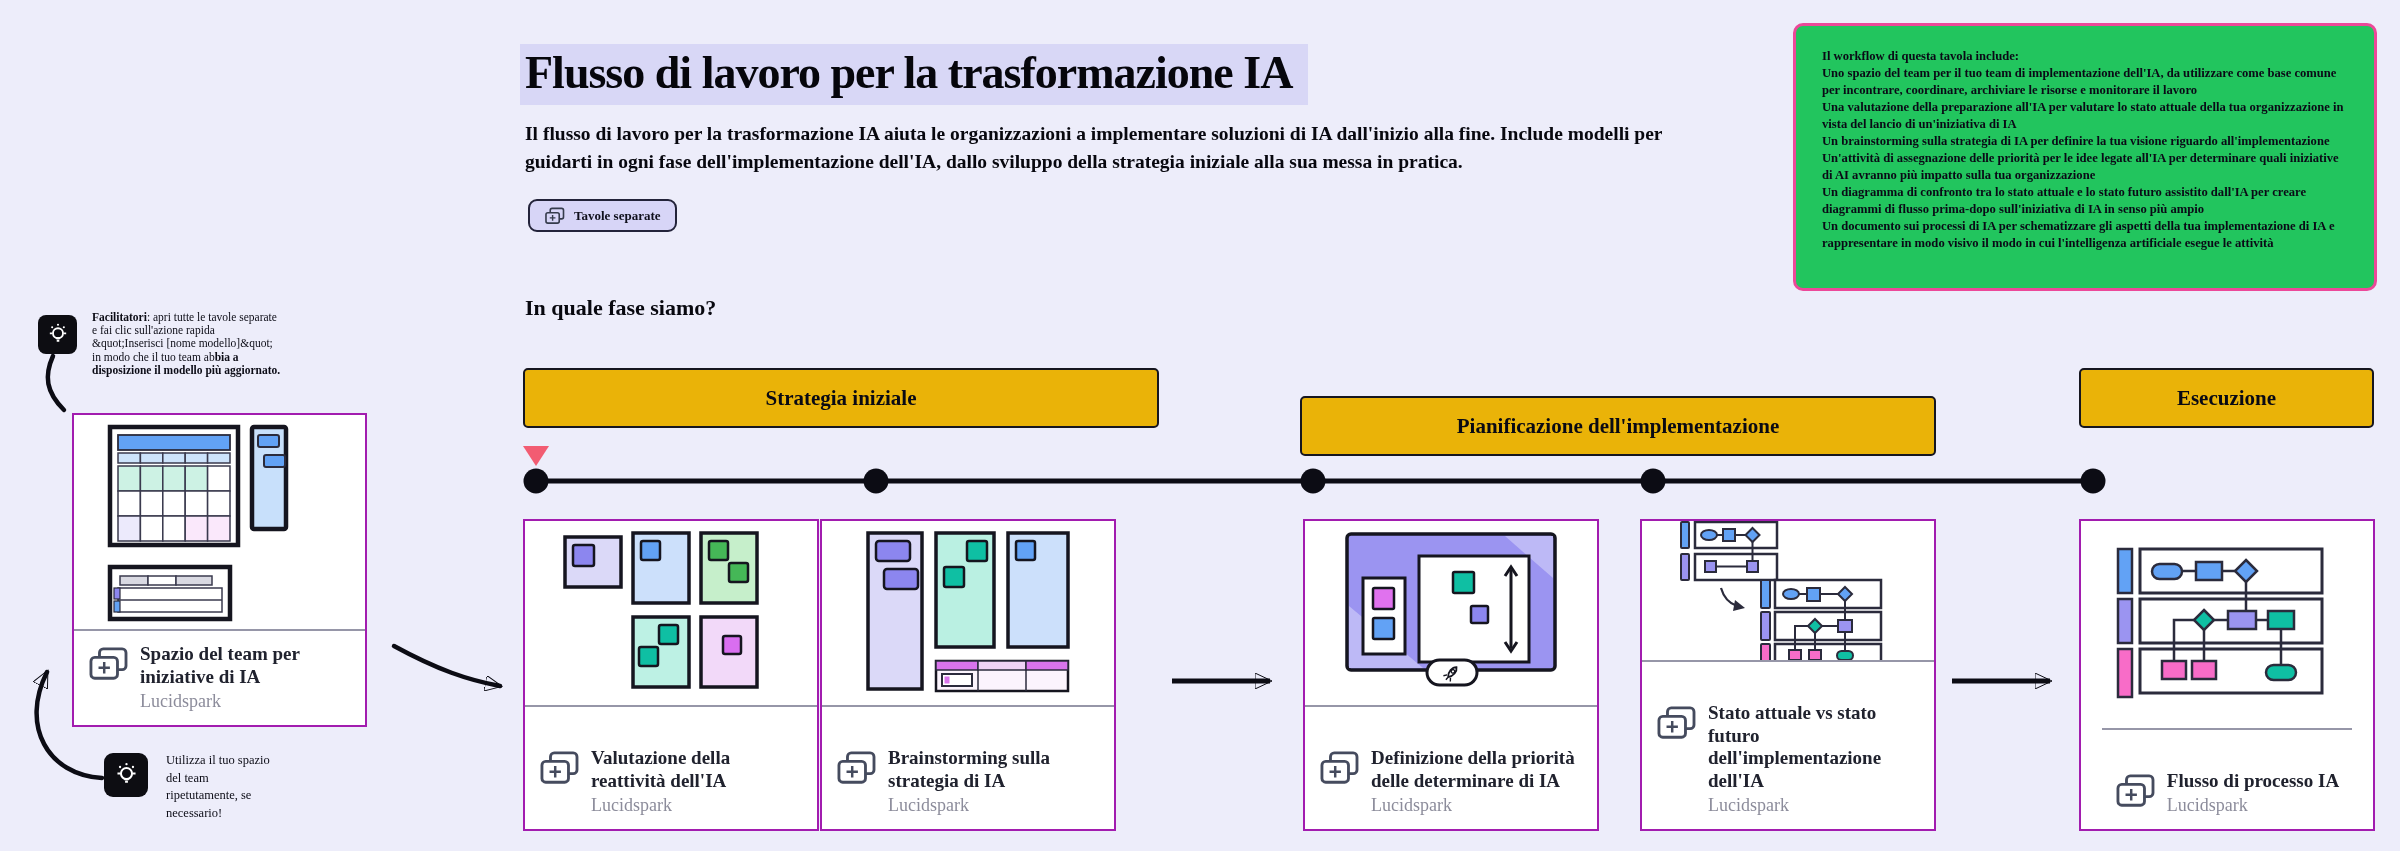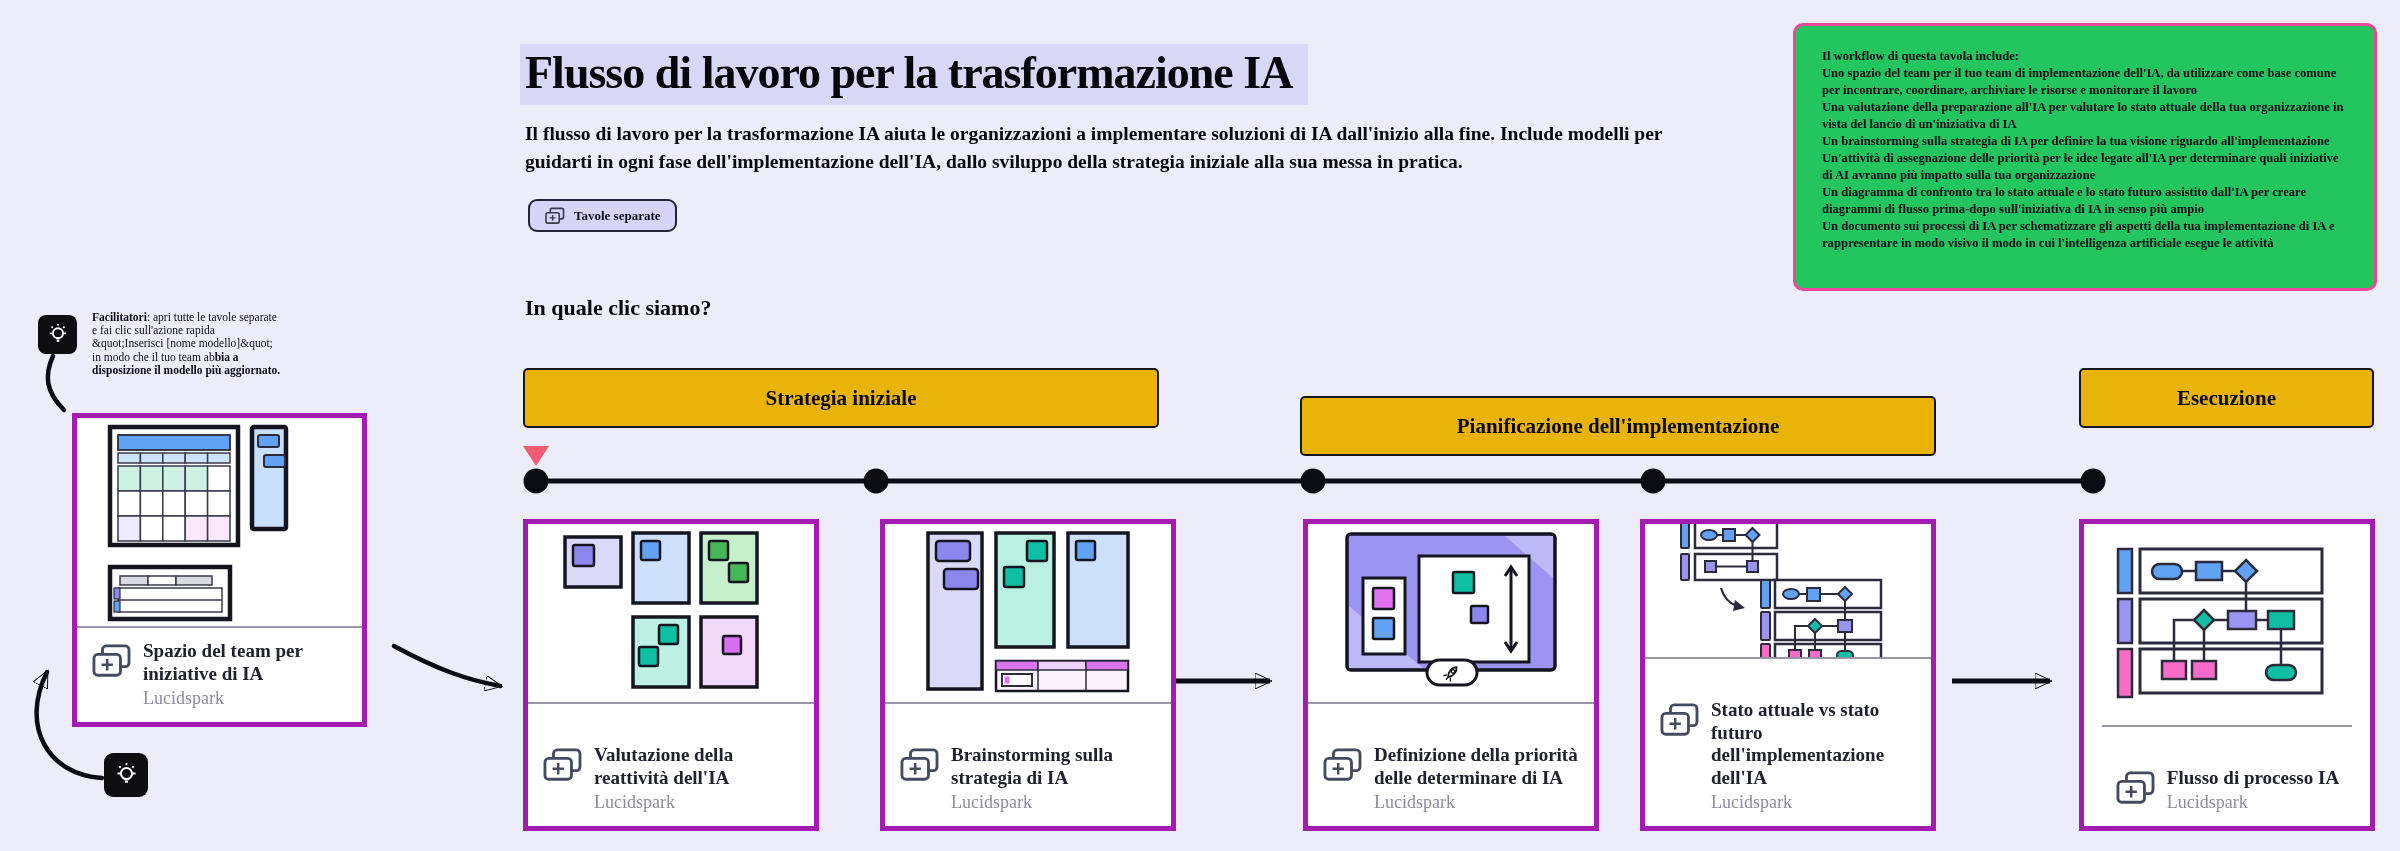--- a/index.html
+++ b/index.html
@@ -39,25 +39,25 @@
   .bar{position:absolute;top:368px;height:60px;box-sizing:border-box;background:#eab308;
        border:2.5px solid #16161F;border-radius:5px;display:flex;align-items:center;justify-content:center;
        font-size:21px;font-weight:800;color:#0A0A14;cursor:pointer;}
   .bar1{left:523px;width:636px;} .bar2{left:1300px;width:636px;margin-top:28px;} .bar3{left:2079px;width:295px;}
   .timeline{position:absolute;left:510px;top:430px;}
   .timeline line{stroke:#0C0C14;stroke-width:5;}
   .timeline circle{fill:#0C0C14;}
   .timeline .marker{fill:#F25C72;}
 
   
-  .card{position:absolute;background:#fff;border:5px solid #a21caf;box-sizing:border-box;
+  .card{position:absolute;background:#fff;border:2px solid #a21caf;box-sizing:border-box;
         display:flex;flex-direction:column;cursor:pointer;}
   .team-card{left:72px;top:413px;width:295px;height:314px;}
   .tcard{top:519px;width:296px;height:312px;gap:28px;}
-  .c1{left:523px;} .c2{left:880px;justify-content:center;} .c3{left:1303px;} .c4{left:1640px;} .c5{left:2079px;align-items:center;}
+  .c1{left:523px;} .c2{left:820px;justify-content:center;} .c3{left:1303px;} .c4{left:1640px;} .c5{left:2079px;align-items:center;}
   .illus{flex:1 1 auto;display:flex;align-items:center;justify-content:center;
          border-bottom:2px solid #9696A8;overflow:hidden;}
   .label{display:flex;gap:11px;padding:12px 14px 13px 13px;align-items:flex-start;}
   .label .tico{flex:0 0 auto;margin-top:3px;}
   .card-title{font-size:19px;font-weight:700;color:#20222E;line-height:1.18;}
   .card-sub{font-size:18px;color:#8C8C9B;margin-top:3px;}
 </style>
 </head>
 <body>
 
@@ -174,22 +174,26 @@
   <div class="bulb bulb2">
     <svg width="31" height="31" viewBox="0 0 24 24">
       <circle cx="12" cy="10.5" r="4.3" fill="none" stroke="#fff" stroke-width="1.6"></circle>
       <path d="M10.3 14.8 H13.7 M10.9 16.9 H13.1" stroke="#fff" stroke-width="1.6" fill="none"></path>
       <path d="M5 10.5 H7.2 M16.8 10.5 H19" stroke="#fff" stroke-width="1.5" fill="none"></path>
       <circle cx="7" cy="5.4" r="0.9" fill="#fff"></circle>
       <circle cx="17" cy="5.4" r="0.9" fill="#fff"></circle>
       <circle cx="12" cy="3.2" r="0.9" fill="#fff"></circle>
     </svg>
   </div>
-
-  <h2 class="phase-q">In quale clic siamo?</h2>
+  <div class="note note2">Utilizza il tuo spazio
+del team
+ripetutamente, se
+necessario!</div>
+
+  <h2 class="phase-q">In quale fase siamo?</h2>
   <div class="bar bar1">Strategia iniziale</div>
   <div class="bar bar2">Pianificazione dell'implementazione</div>
   <div class="bar bar3">Esecuzione</div>
 
   <svg class="timeline" width="1620" height="80" viewBox="0 0 1620 80">
     <polygon class="marker" points="13,16 39,16 26,36"></polygon>
     <line x1="26" y1="51" x2="1583" y2="51"></line>
     <circle cx="26" cy="51" r="12.5"></circle>
     <circle cx="366" cy="51" r="12.5"></circle>
     <circle cx="803" cy="51" r="12.5"></circle>

